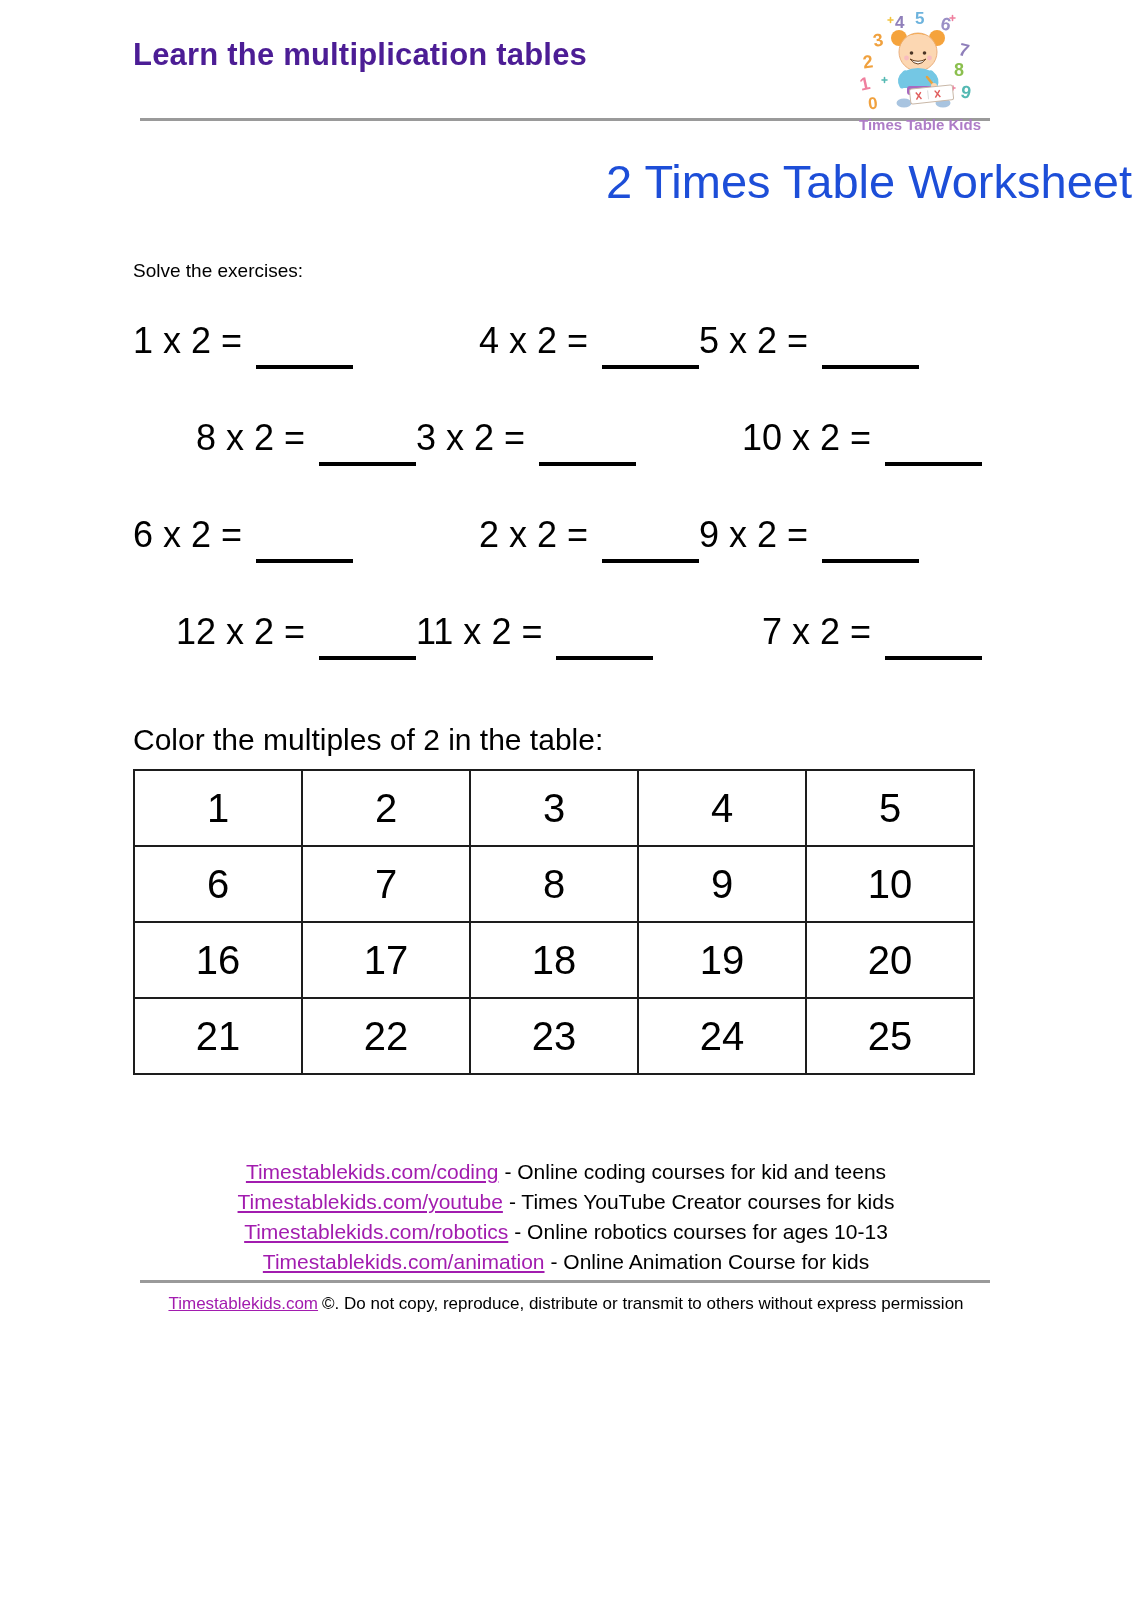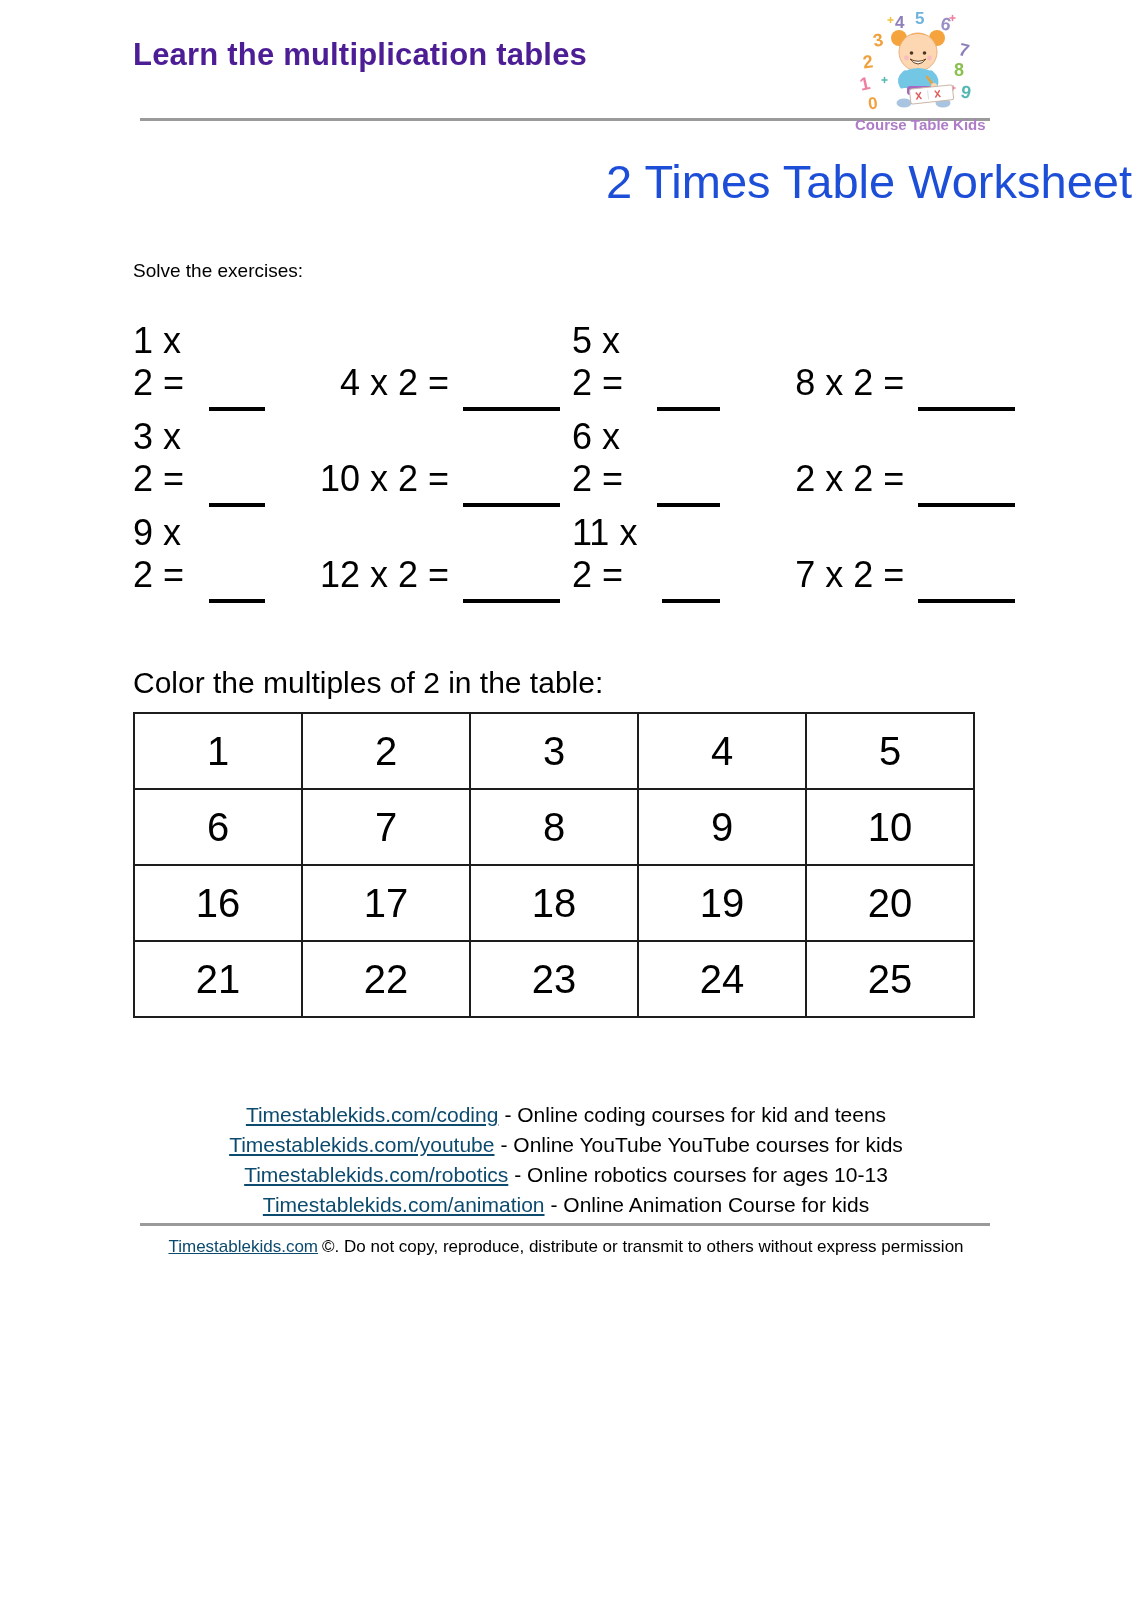--- a/index.html
+++ b/index.html
@@ -12,38 +12,37 @@
     margin:38px 0 0 133px; font-size:31px; font-weight:700;
     color:#4c1d95; letter-spacing:0.2px; line-height:34px;
   }
   .divider { border:none; border-top:3px solid #9a9a9a; margin:46px 142px 0 140px; }
   .logo-box { position:absolute; top:8px; right:147px; width:130px; text-align:center; }
   .logo-num { fill:currentColor; font-weight:700; font-family:"Liberation Sans", sans-serif; }
   .brand-name { font-size:15px; font-weight:700; color:#ae7cc7; margin-top:2px; white-space:nowrap; }
   .page-title { margin-top:33px; text-align:right; font-size:47px; line-height:56px; color:#1d4ed8; }
   .solve-heading { margin:44px 0 0 133px; font-size:19px; line-height:34px; }
   .ex-grid {
-    display:grid; grid-template-columns:1fr 1fr 1fr 1fr; row-gap:55px;
+    display:grid; grid-template-columns:1fr 1fr 1fr; row-gap:55px;
     margin:32px 159px 0 133px;
-    gap:12px;
   }
   .ex-item { display:flex; align-items:flex-end; font-size:36px; line-height:42px; }
   .ex-item.right .ex-label { width:172px; text-align:right; }
   .ex-blank {
     display:inline-block; width:97px; height:5px;
     border-bottom:4px solid #000; margin-left:14px; transform:translateY(7px);
   }
   .color-heading { margin:70px 0 12px 133px; font-size:30px; line-height:34px; }
   table.mult { border-collapse:collapse; margin-left:133px; }
   table.mult td {
     border:2px solid #1d1d1d; width:168px; height:76px;
     text-align:center; vertical-align:middle; font-size:40px; background:#fff;
   }
   .links { margin-top:82px; text-align:center; font-size:21px; line-height:30px; }
-  .links a, .copyright a { color:#0c4a6e; text-decoration:underline; }
+  .links a, .copyright a { color:#a21caf; text-decoration:underline; }
   .link-desc { margin-left:6px; }
   .divider.bottom { margin-top:3px; }
   .copyright { margin-top:10px; text-align:center; font-size:17px; line-height:21px; }
   .copyright span { margin-left:4px; }
 </style>
 </head>
 <body>
 
 <div>
 
@@ -86,21 +85,21 @@
         <path d="M72 69 l8 10" stroke="#e8a23c" stroke-width="2.5" stroke-linecap="round"></path>
         <circle cx="79" cy="78" r="3" fill="#fcd7b2"></circle>
         <g transform="rotate(-6 76 86)">
           <rect x="55" y="79" width="43" height="15" rx="2" fill="#ffffff" stroke="#c9b8a8" stroke-width="1"></rect>
           <path d="M61 83 l5 7 M66 83 l-5 7" stroke="#e05c5c" stroke-width="1.4"></path>
           <path d="M73 82 v9" stroke="#dddddd" stroke-width="1"></path>
           <path d="M80 83 l5 7 M85 83 l-5 7" stroke="#e05c5c" stroke-width="1.4"></path>
         </g>
       </g>
     </svg>
-    <div class="brand-name">Course Table Kids</div>
+    <div class="brand-name">Times Table Kids</div>
   </div>
 
   <hr class="divider">
 
   <div class="page-title">2 Times Table Worksheet</div>
 
   <div class="solve-heading">Solve the exercises:</div>
 
   <div class="ex-grid">
     <div class="ex-item left">
@@ -183,21 +182,21 @@
       <td>22</td>
       <td>23</td>
       <td>24</td>
       <td>25</td>
     </tr>
   </tbody>
     </table>
 
   <div class="links">
     <div><a href="#">Timestablekids.com/coding</a><span class="link-desc">- Online coding courses for kid and teens</span></div>
-    <div><a href="#">Timestablekids.com/youtube</a><span class="link-desc">- Online YouTube YouTube courses for kids</span></div>
+    <div><a href="#">Timestablekids.com/youtube</a><span class="link-desc">- Times YouTube Creator courses for kids</span></div>
     <div><a href="#">Timestablekids.com/robotics</a><span class="link-desc">- Online robotics courses for ages 10-13</span></div>
     <div><a href="#">Timestablekids.com/animation</a><span class="link-desc">- Online Animation Course for kids</span></div>
   </div>
 
   <hr class="divider bottom">
 
   <div class="copyright">
     <a href="#">Timestablekids.com</a><span>©. Do not copy, reproduce, distribute or transmit to others without express permission</span>
   </div>
 

